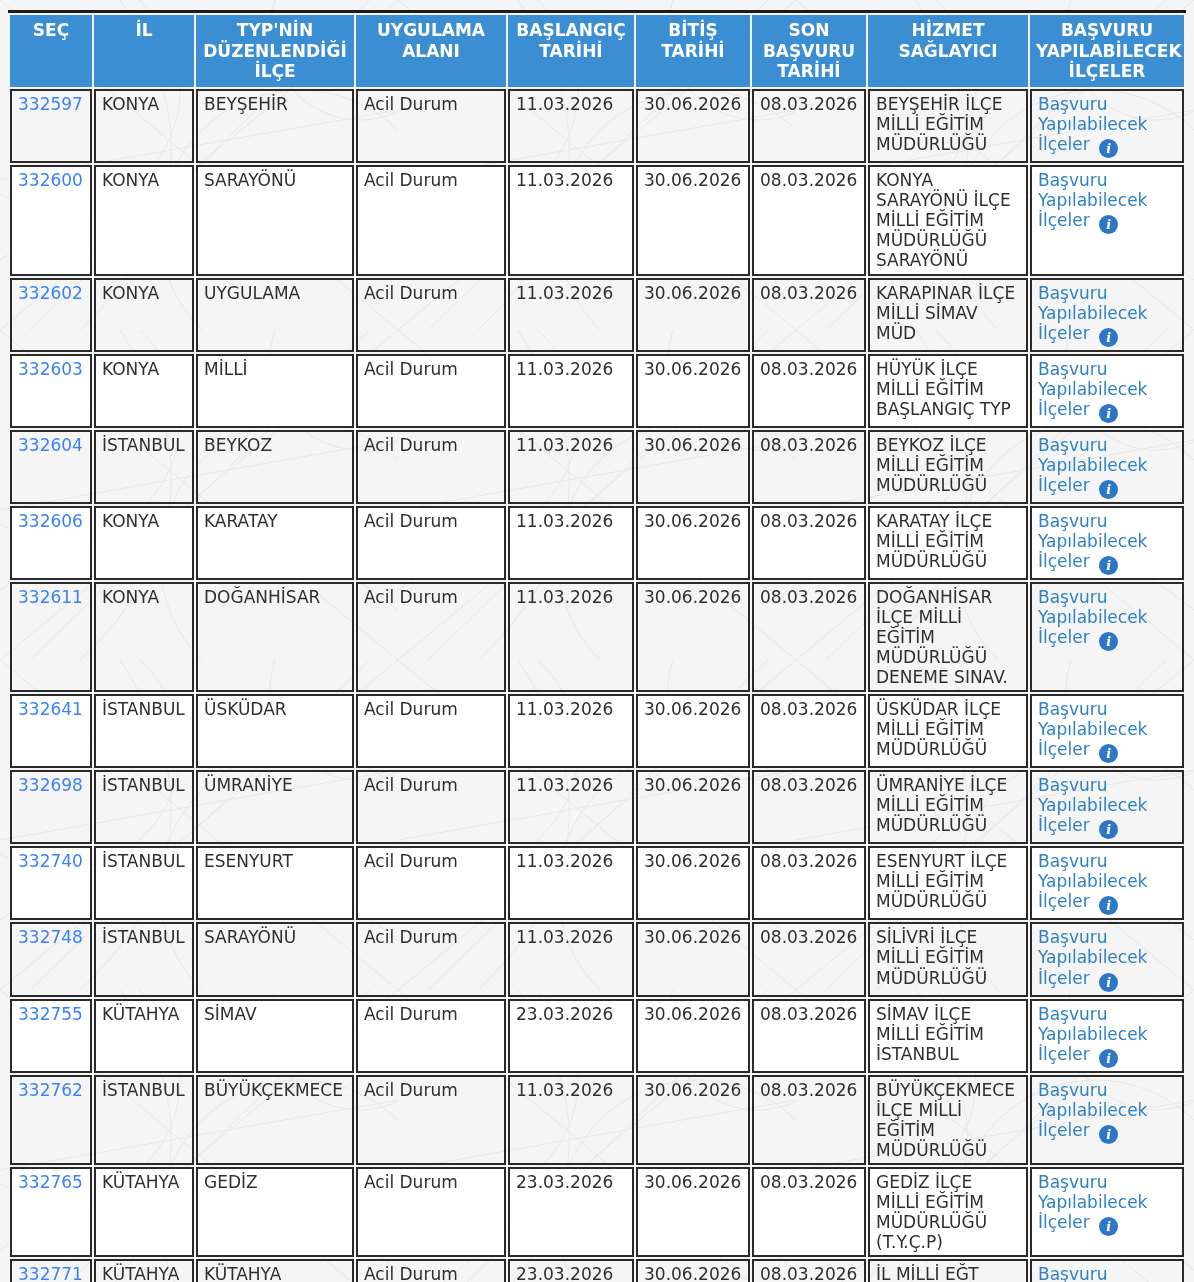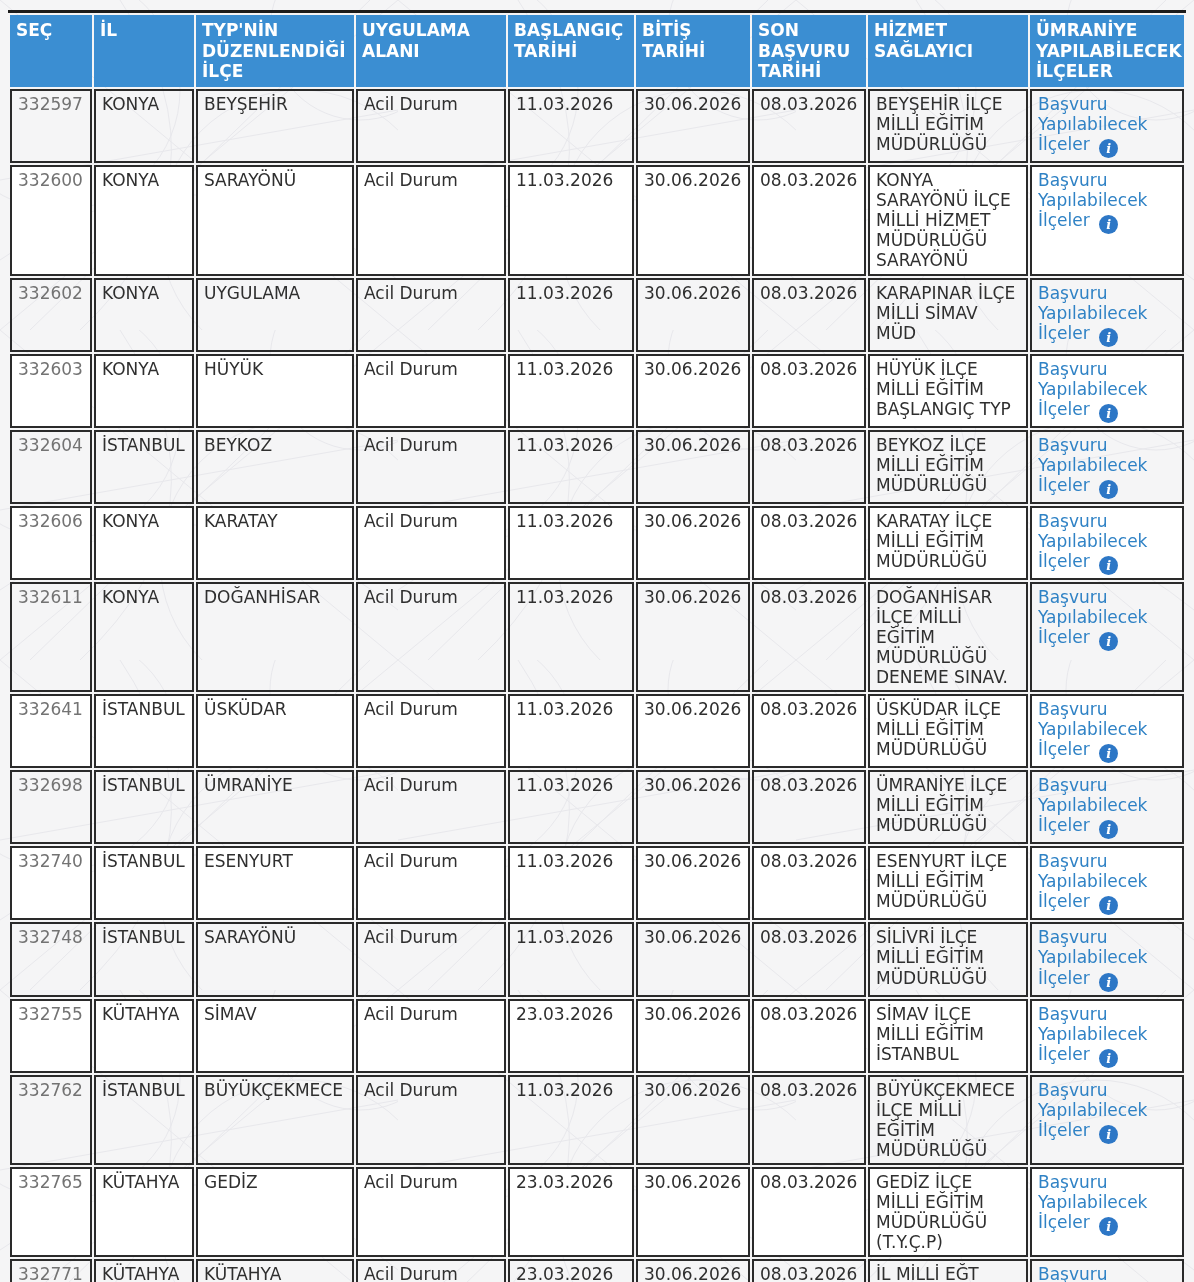--- a/index.html
+++ b/index.html
@@ -28,36 +28,36 @@
     margin:10px 0 0 8px;
     border-top:3px solid #1c1c1c;
     border-bottom:3px solid #1c1c1c;
   }
   table.typ-table th{
     background:var(--header-bg);
     color:#ffffff;
     font-size:17px;
     font-weight:bold;
     line-height:1.22;
-    text-align:left;
+    text-align:center;
     vertical-align:top;
     padding:5px 6px;
     border:0;
   }
   table.typ-table td{
     border:2px solid var(--border);
     vertical-align:top;
     padding:3px 6px;
     font-size:17px;
     line-height:1.18;
     background:transparent;
   }
   table.typ-table tbody tr:nth-child(even) td{background:var(--row-alt-bg);}
   a.cell-link{color:var(--link);text-decoration:none;cursor:pointer;}
-  a.sec-num{color:#737373;text-decoration:none;cursor:pointer;}
+  a.sec-num{color:#3b82f6;text-decoration:none;cursor:pointer;}
   .info-icon{
     display:inline-block;
     width:19px;height:19px;
     margin-left:4px;
     border-radius:50%;
     background:var(--info-icon-bg);
     color:#fff;
     font-family:"DejaVu Serif","Liberation Serif",serif;
     font-weight:bold;
     font-style:italic;
@@ -102,21 +102,21 @@
   <thead>
     <tr>
       <th>SEÇ</th>
       <th>İL</th>
       <th>TYP'NİN DÜZENLENDİĞİ İLÇE</th>
       <th>UYGULAMA ALANI</th>
       <th>BAŞLANGIÇ TARİHİ</th>
       <th>BİTİŞ TARİHİ</th>
       <th>SON BAŞVURU TARİHİ</th>
       <th>HİZMET SAĞLAYICI</th>
-      <th>ÜMRANİYE YAPILABİLECEK İLÇELER</th>
+      <th>BAŞVURU YAPILABİLECEK İLÇELER</th>
     </tr>
   </thead>
   <tbody id="rows">
       <tr>
         <td><a class="sec-num" href="#">332597</a></td>
         <td>KONYA</td>
         <td>BEYŞEHİR</td>
         <td>Acil Durum</td>
         <td>11.03.2026</td>
         <td>30.06.2026</td>
@@ -125,38 +125,38 @@
         <td><a class="cell-link" href="#"><span>Başvuru Yapılabilecek İlçeler</span> <span class="info-icon">i</span></a></td>
       </tr>
       <tr>
         <td><a class="sec-num" href="#">332600</a></td>
         <td>KONYA</td>
         <td>SARAYÖNÜ</td>
         <td>Acil Durum</td>
         <td>11.03.2026</td>
         <td>30.06.2026</td>
         <td>08.03.2026</td>
-        <td>KONYA SARAYÖNÜ İLÇE MİLLİ HİZMET MÜDÜRLÜĞÜ SARAYÖNÜ</td>
+        <td>KONYA SARAYÖNÜ İLÇE MİLLİ EĞİTİM MÜDÜRLÜĞÜ SARAYÖNÜ</td>
         <td><a class="cell-link" href="#"><span>Başvuru Yapılabilecek İlçeler</span> <span class="info-icon">i</span></a></td>
       </tr>
       <tr>
         <td><a class="sec-num" href="#">332602</a></td>
         <td>KONYA</td>
         <td>UYGULAMA</td>
         <td>Acil Durum</td>
         <td>11.03.2026</td>
         <td>30.06.2026</td>
         <td>08.03.2026</td>
         <td>KARAPINAR İLÇE MİLLİ SİMAV MÜD</td>
         <td><a class="cell-link" href="#"><span>Başvuru Yapılabilecek İlçeler</span> <span class="info-icon">i</span></a></td>
       </tr>
       <tr>
         <td><a class="sec-num" href="#">332603</a></td>
         <td>KONYA</td>
-        <td>HÜYÜK</td>
+        <td>MİLLİ</td>
         <td>Acil Durum</td>
         <td>11.03.2026</td>
         <td>30.06.2026</td>
         <td>08.03.2026</td>
         <td>HÜYÜK İLÇE MİLLİ EĞİTİM BAŞLANGIÇ TYP</td>
         <td><a class="cell-link" href="#"><span>Başvuru Yapılabilecek İlçeler</span> <span class="info-icon">i</span></a></td>
       </tr>
       <tr>
         <td><a class="sec-num" href="#">332604</a></td>
         <td>İSTANBUL</td>

